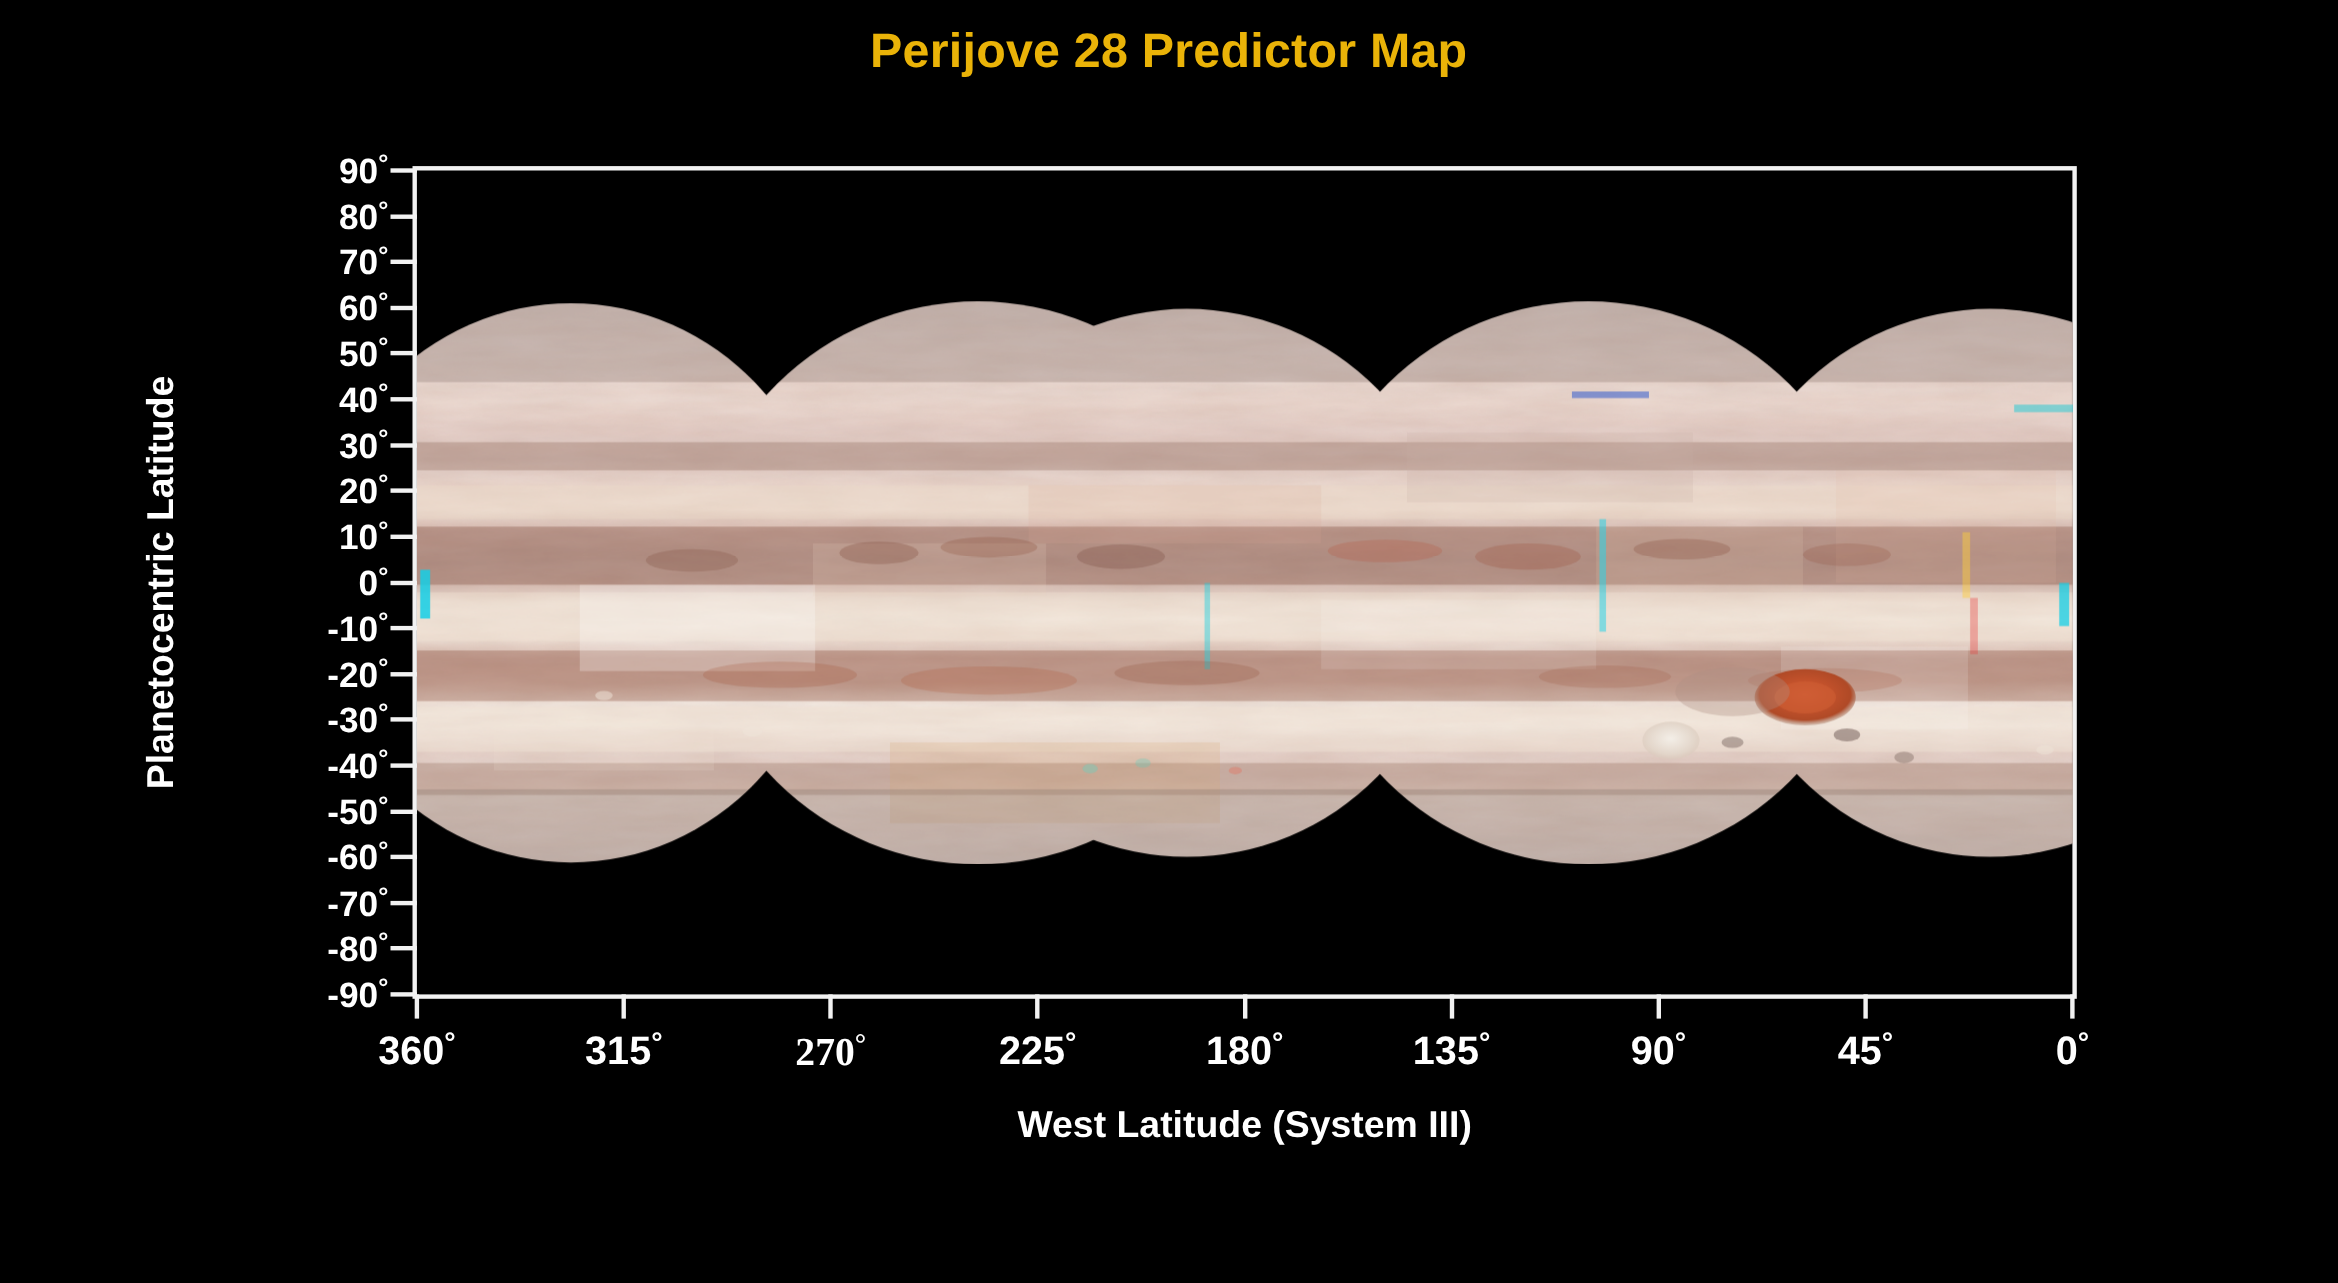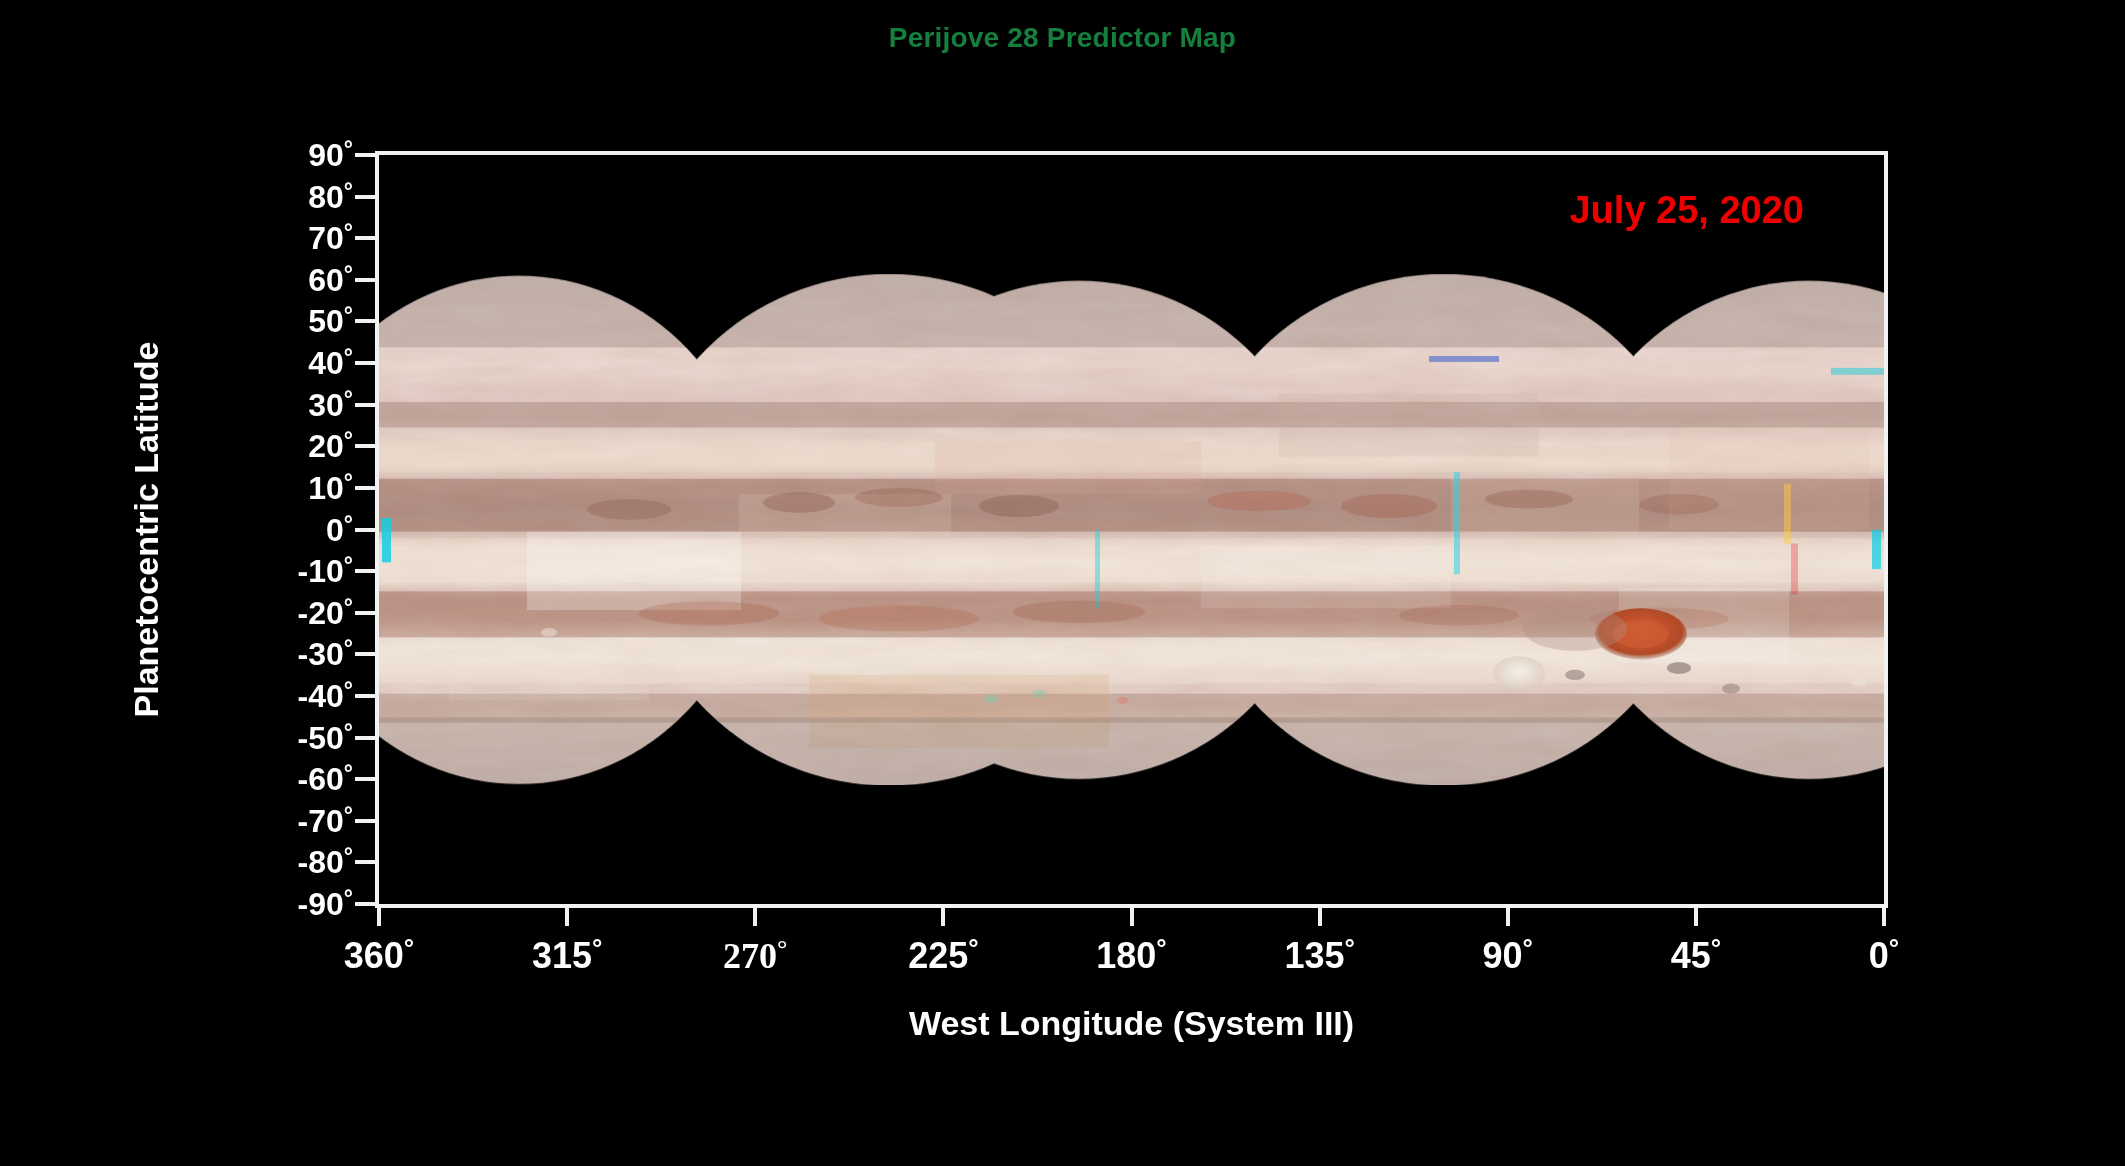--- a/index.html
+++ b/index.html
@@ -23,22 +23,22 @@
     background: #000000;
   }
 
   
   #chart-title {
     position: absolute;
     left: 0;
     top: 22px;
     width: 2125px;
     text-align: center;
-    color: #15803d;
-    font-size: 28px;
+    color: #eab308;
+    font-size: 44px;
     font-weight: bold;
     letter-spacing: 0.2px;
     font-family: "Liberation Sans", sans-serif;
     white-space: nowrap;
   }
   
   #chart-title > span { position: relative; left: -0px; }
 
   
   #plot-area {
@@ -161,21 +161,20 @@
 </style>
 </head>
 <body>
 
 <div id="figure">
 
   <div id="chart-title"><span>Perijove 28 Predictor Map</span></div>
 
   <div id="plot-area">
 
-    <div id="date-annotation">July 25, 2020</div>
 
     <div id="plot-inner">
       <div id="map-wrap">
         <svg id="map-svg" viewBox="0 0 1505 600" preserveAspectRatio="none">
           <defs>
 
             <linearGradient id="bandGrad" x1="0" y1="0" x2="0" y2="1">
               <stop offset="0" stop-color="#b9a096"></stop>
               <stop offset="0.06" stop-color="#c7aba0"></stop>
               <stop offset="0.12" stop-color="#cfb1a4"></stop>
@@ -388,16 +387,16 @@
         <div class="xtick" style="left: 75%;"></div>
         <div class="xlabel" style="left: 75%;">90<span class="deg">°</span></div>
         <div class="xtick" style="left: 87.5%;"></div>
         <div class="xlabel" style="left: 87.5%;">45<span class="deg">°</span></div>
         <div class="xtick" style="left: 100%;"></div>
         <div class="xlabel" style="left: 100%;">0<span class="deg">°</span></div>
       </div>
 
   </div>
 
-  <div id="xaxis-title">West Longitude (System III)</div>
+  <div id="xaxis-title">West Latitude (System III)</div>
   <div id="yaxis-title">Planetocentric Latitude</div>
 
 </div>
 
 </body></html>

